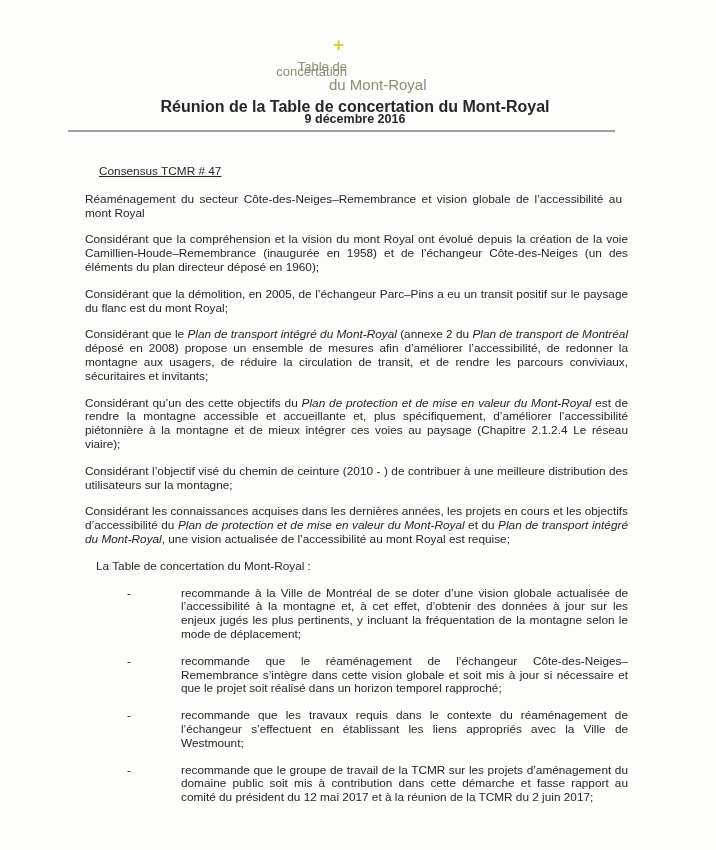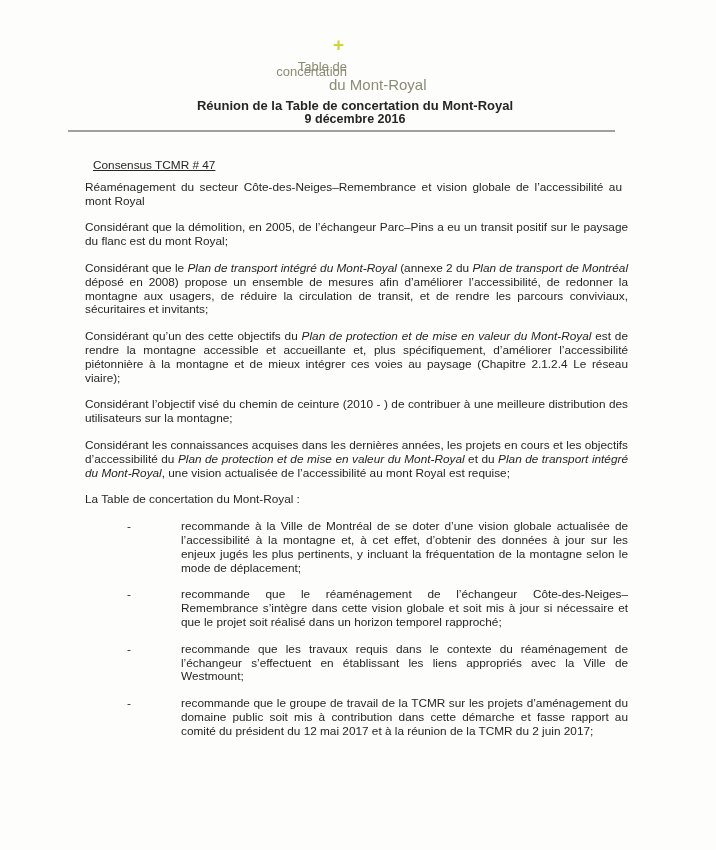--- a/index.html
+++ b/index.html
@@ -12,35 +12,35 @@
   }
   .page{position:relative;width:716px;height:850px;background:var(--paper);overflow:hidden;}
 
   
   .logo-plus{position:absolute;left:333px;top:34px;font-size:19px;font-weight:900;color:var(--logo-plus);}
   .logo-l1{position:absolute;right:369px;top:59px;font-size:13px;color:var(--logo-text);white-space:nowrap;}
   .logo-l2{position:absolute;right:369px;top:64px;font-size:13px;color:var(--logo-text);white-space:nowrap;}
   .logo-l3{position:absolute;left:329px;top:76px;font-size:15px;color:var(--logo-text);white-space:nowrap;}
 
   
-  .title1{position:absolute;left:0;top:98px;width:710px;text-align:center;font-size:13px;font-weight:bold;}
+  .title1{position:absolute;left:0;top:98px;width:710px;text-align:center;font-size:16px;font-weight:bold;}
   .title2{position:absolute;left:0;top:112px;width:710px;text-align:center;font-size:12.5px;font-weight:bold;}
   .rule{position:absolute;left:68px;top:130px;width:547px;height:2px;background:var(--rule);}
 
   
   .content{
     position:absolute;left:85px;top:151px;width:543px;
     font-size:11.8px;line-height:13.8px;text-align:justify;
   }
-  .consensus{text-decoration:underline;margin:8px;}
+  .consensus{text-decoration:underline;margin:14px;}
   .subtitle{margin:0 6px 13px 0;}
   .para{margin:0 0 13px 0;}
   .para em{font-style:italic;}
   sup{font-size:0.65em;line-height:0;vertical-align:super;}
-  .intro{margin:0 0 13px 0;text-align:left;}
+  .intro{margin:0 0 13px 11px;text-align:left;}
   .rec-item{display:flex;margin:0 0 13px 42px;}
   .rec-dash{flex:0 0 10px;width:10px;}
   .rec-text{flex:1;text-align:justify;margin-left:44px;}
 </style>
 </head>
 <body>
 
 <div class="page">
 
   <div class="logo-plus">+</div>
@@ -50,20 +50,21 @@
 
   <div class="title1">Réunion de la Table de concertation du Mont-Royal</div>
   <div class="title2">9 décembre 2016</div>
   <div class="rule"></div>
 
   <div class="content">
     <p class="consensus">Consensus TCMR # 47</p>
     <p class="subtitle">Réaménagement du secteur Côte-des-Neiges–Remembrance et vision globale de l’accessibilité au mont Royal</p>
 
     <div id="paragraphs">
+        <p class="para"><span>Considérant que la compréhension et la vision du mont Royal ont évolué depuis la création de la voie Camillien-Houde–Remembrance (inaugurée en 1958) et de l’échangeur Côte-des-Neiges (un des éléments du plan directeur déposé en 1960);</span></p>
         <p class="para"><span>Considérant que la démolition, en 2005, de l’échangeur Parc–Pins a eu un transit positif sur le paysage du flanc est du mont Royal;</span></p>
         <p class="para"><span>Considérant que le </span><em>Plan de transport intégré du Mont-Royal</em><span> (annexe 2 du </span><em>Plan de transport de Montréal</em><span> déposé en 2008) propose un ensemble de mesures afin d’améliorer l’accessibilité, de redonner la montagne aux usagers, de réduire la circulation de transit, et de rendre les parcours conviviaux, sécuritaires et invitants;</span></p>
         <p class="para"><span>Considérant qu’un des cette objectifs du </span><em>Plan de protection et de mise en valeur du Mont-Royal</em><span> est de rendre la montagne accessible et accueillante et, plus spécifiquement, d’améliorer l’accessibilité piétonnière à la montagne et de mieux intégrer ces voies au paysage (Chapitre 2.1.2.4 Le réseau viaire);</span></p>
         <p class="para"><span>Considérant l’objectif visé du chemin de ceinture (2010 - ) de contribuer à une meilleure distribution des utilisateurs sur la montagne;</span></p>
         <p class="para"><span>Considérant les connaissances acquises dans les dernières années, les projets en cours et les objectifs d’accessibilité du </span><em>Plan de protection et de mise en valeur du Mont-Royal</em><span> et du </span><em>Plan de transport intégré du Mont-Royal</em><span>, une vision actualisée de l’accessibilité au mont Royal est requise;</span></p>
       </div>
 
     <p class="intro">La Table de concertation du Mont-Royal :</p>
 
     <div id="recommendations">

